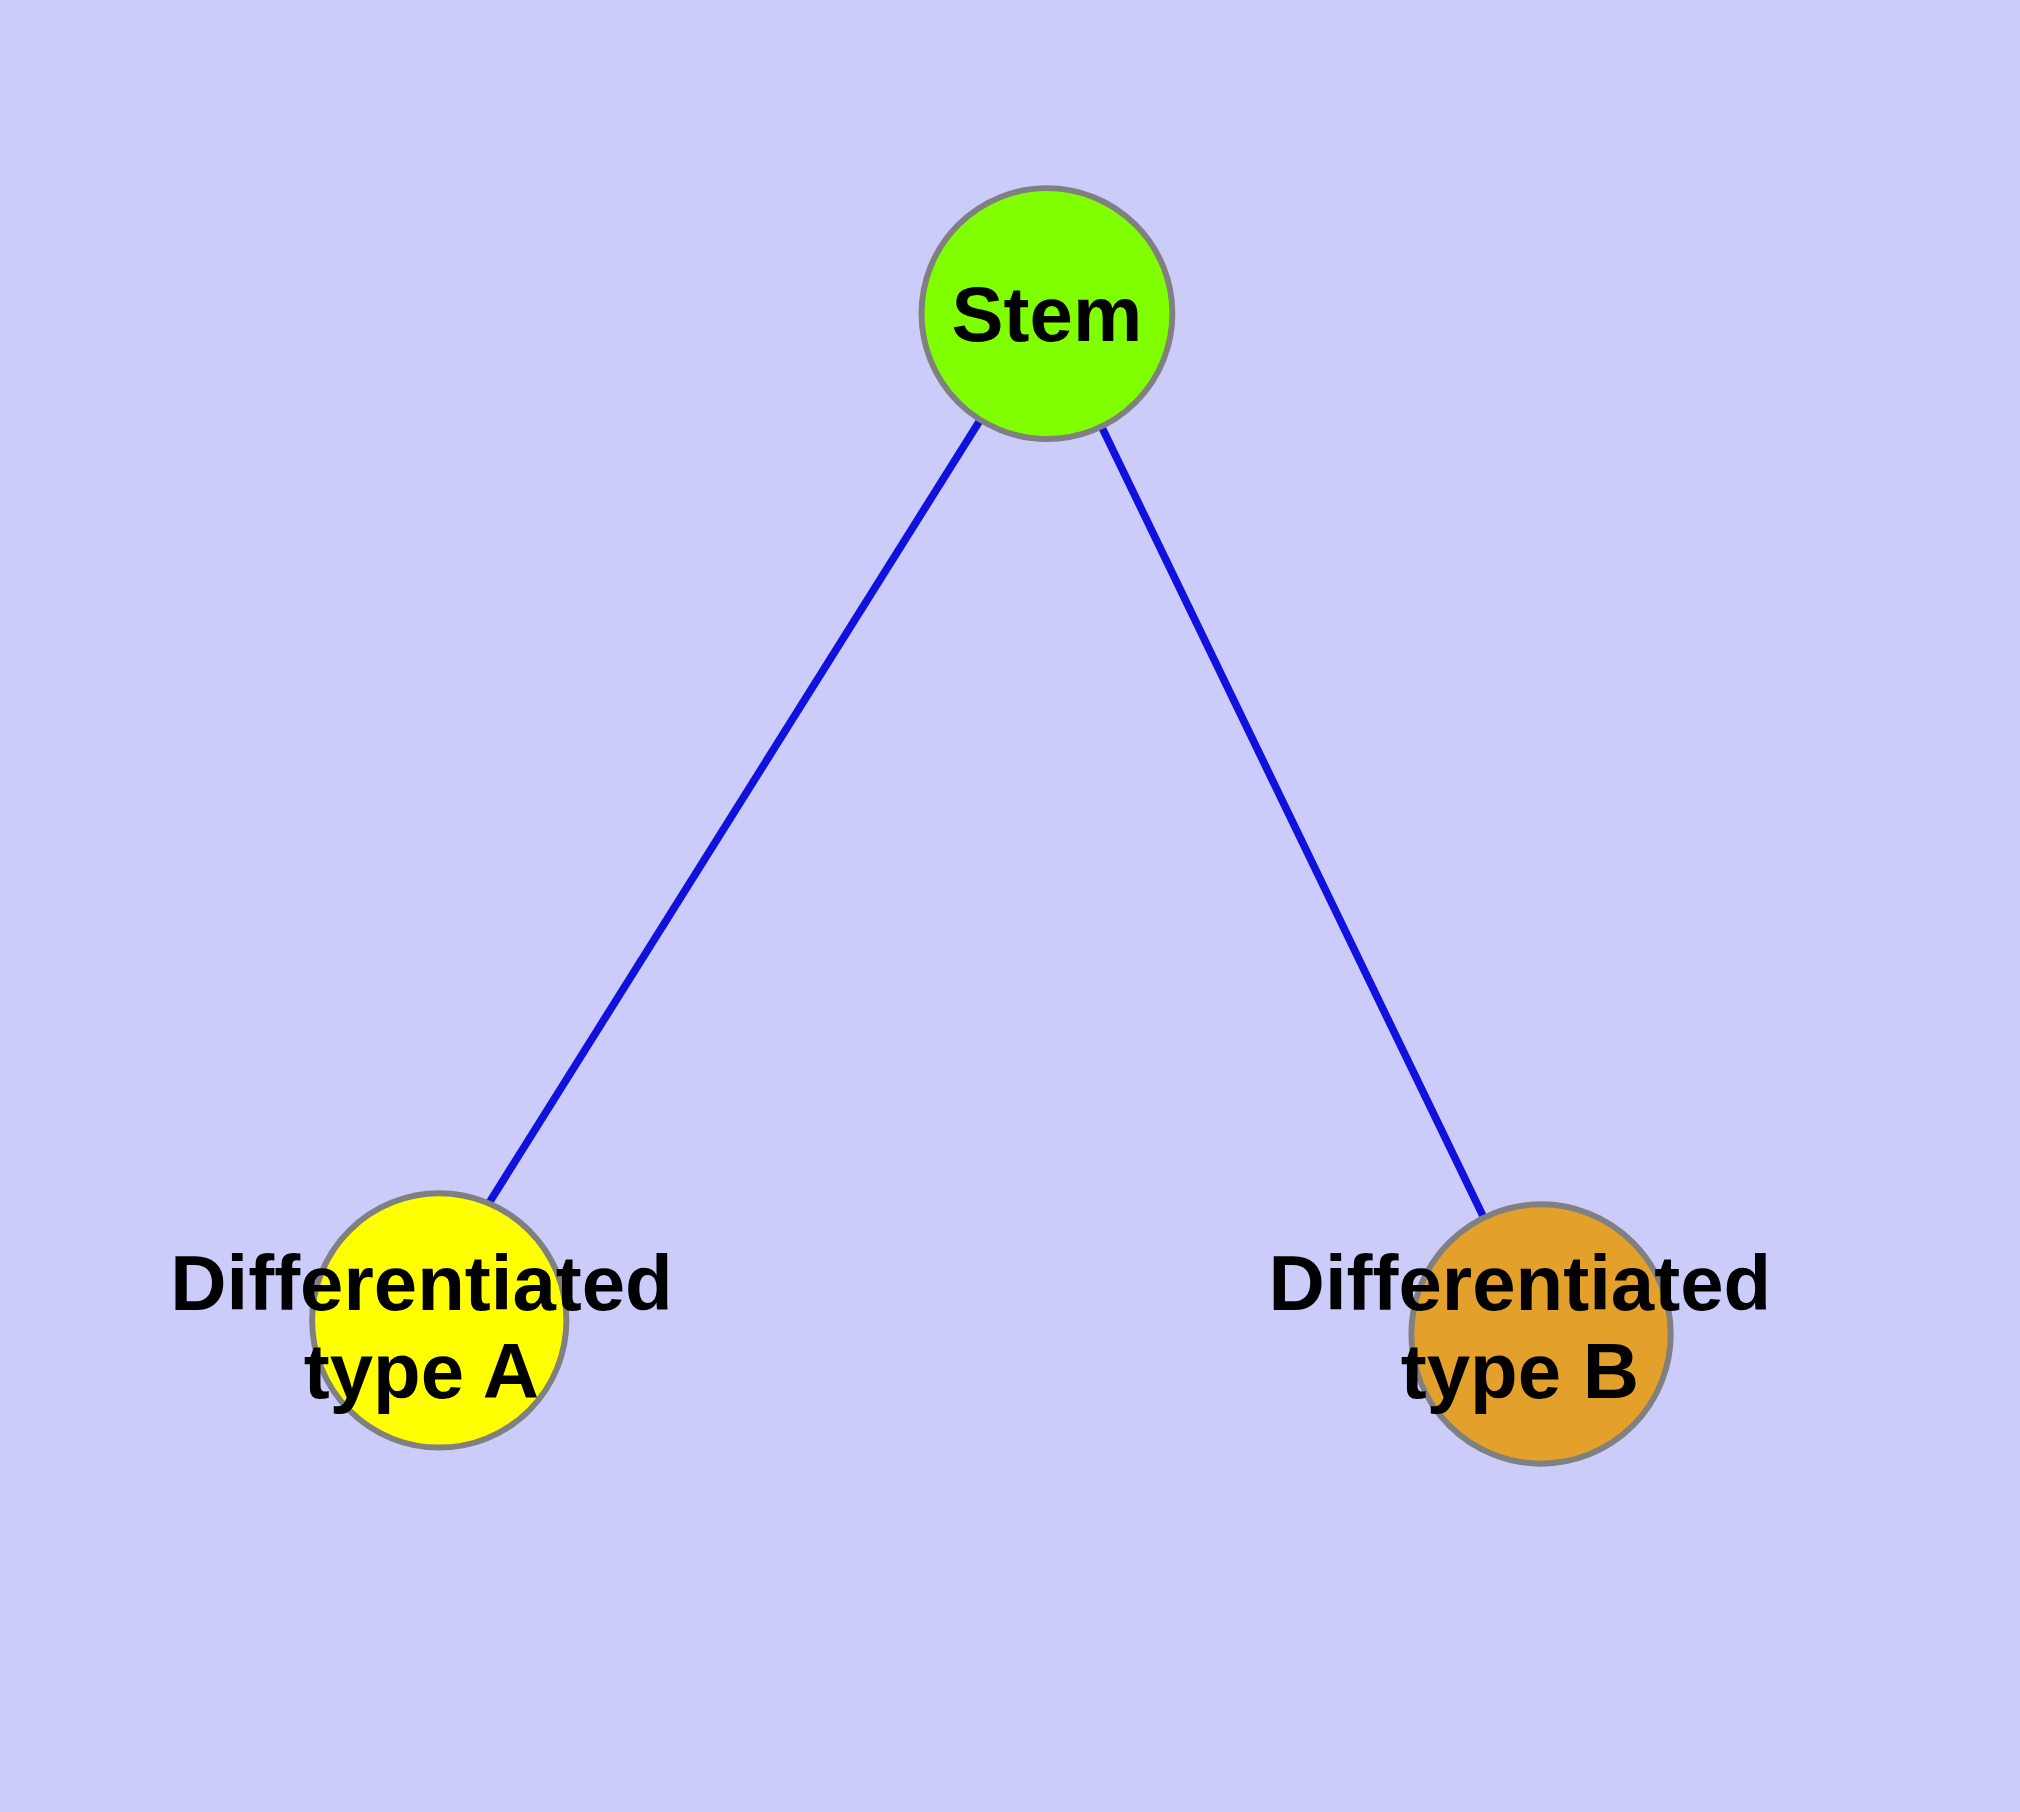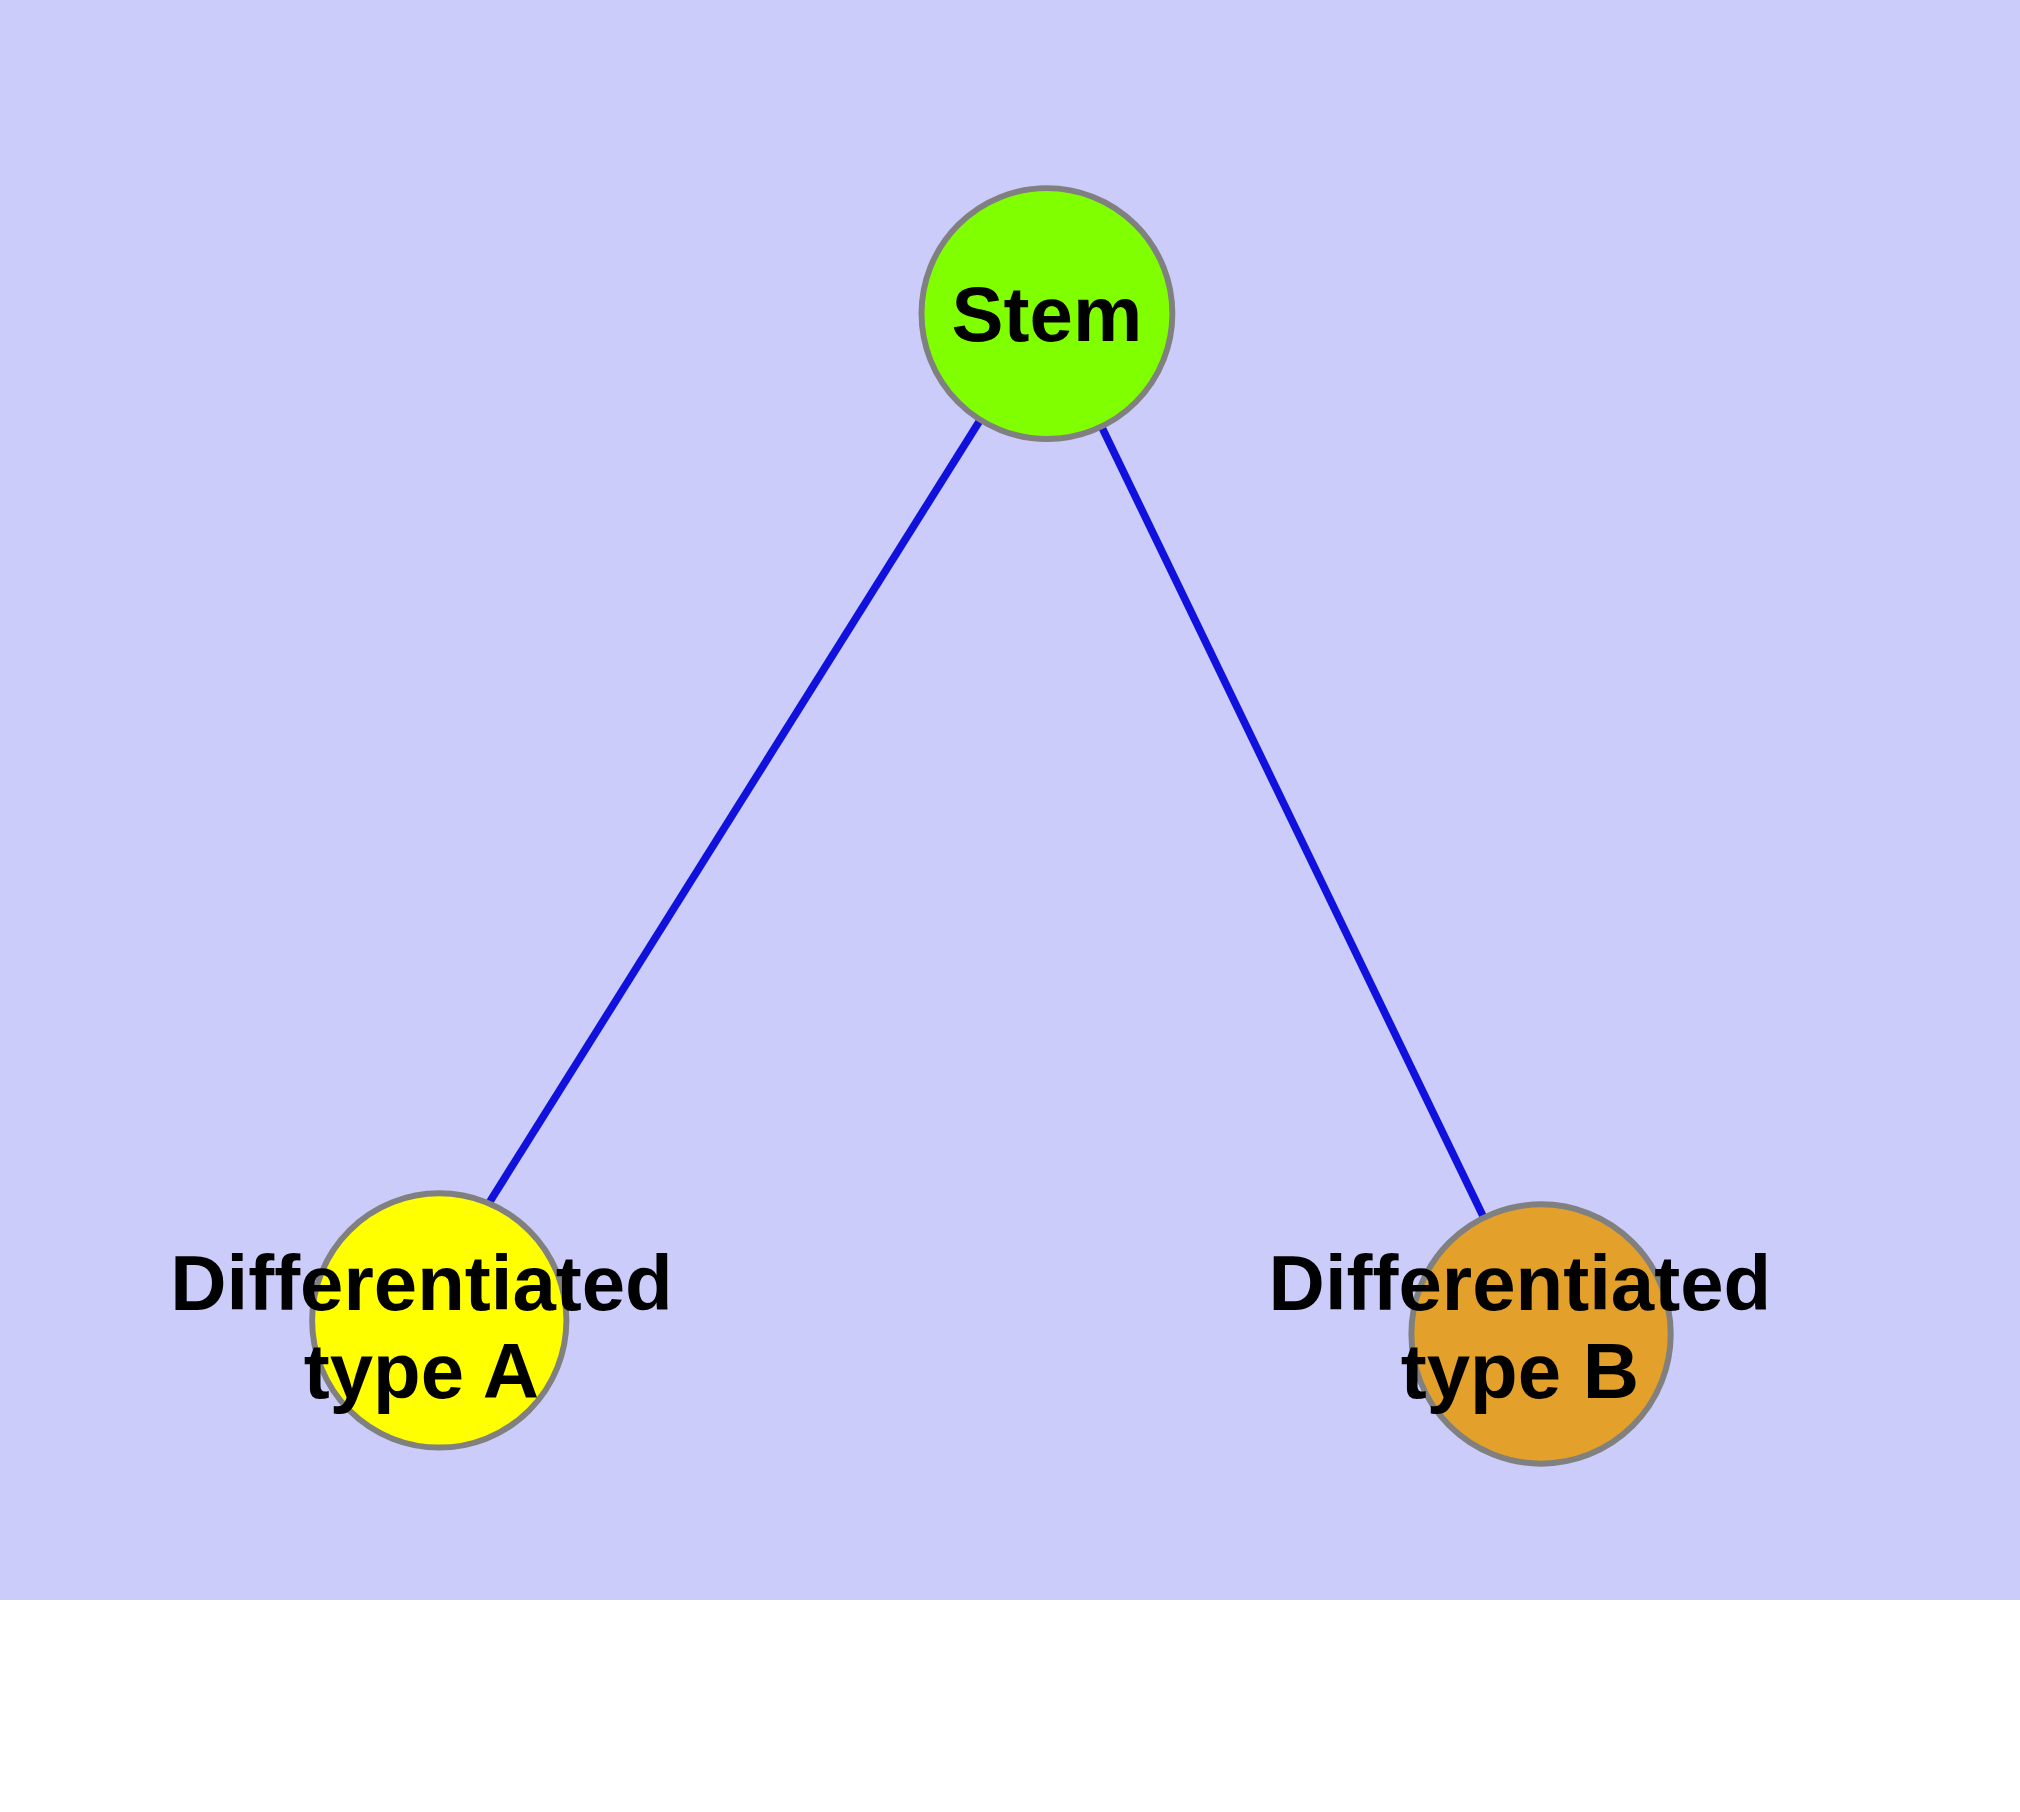--- a/index.html
+++ b/index.html
@@ -4,21 +4,21 @@
 <title>Cell Differentiation Graph</title>
 <style>
   html, body {
     margin: 0;
     padding: 0;
     background: #ffffff;
   }
   #canvas {
     position: relative;
     width: 2021px;
-    height: 1600px;
+    height: 1812px;
     overflow: hidden;
     background: #ccccfa;
     font-family: "Liberation Sans", "DejaVu Sans", sans-serif;
   }
   #graph-svg {
     position: absolute;
     left: 0;
     top: 0;
     width: 2021px;
     height: 1812px;

